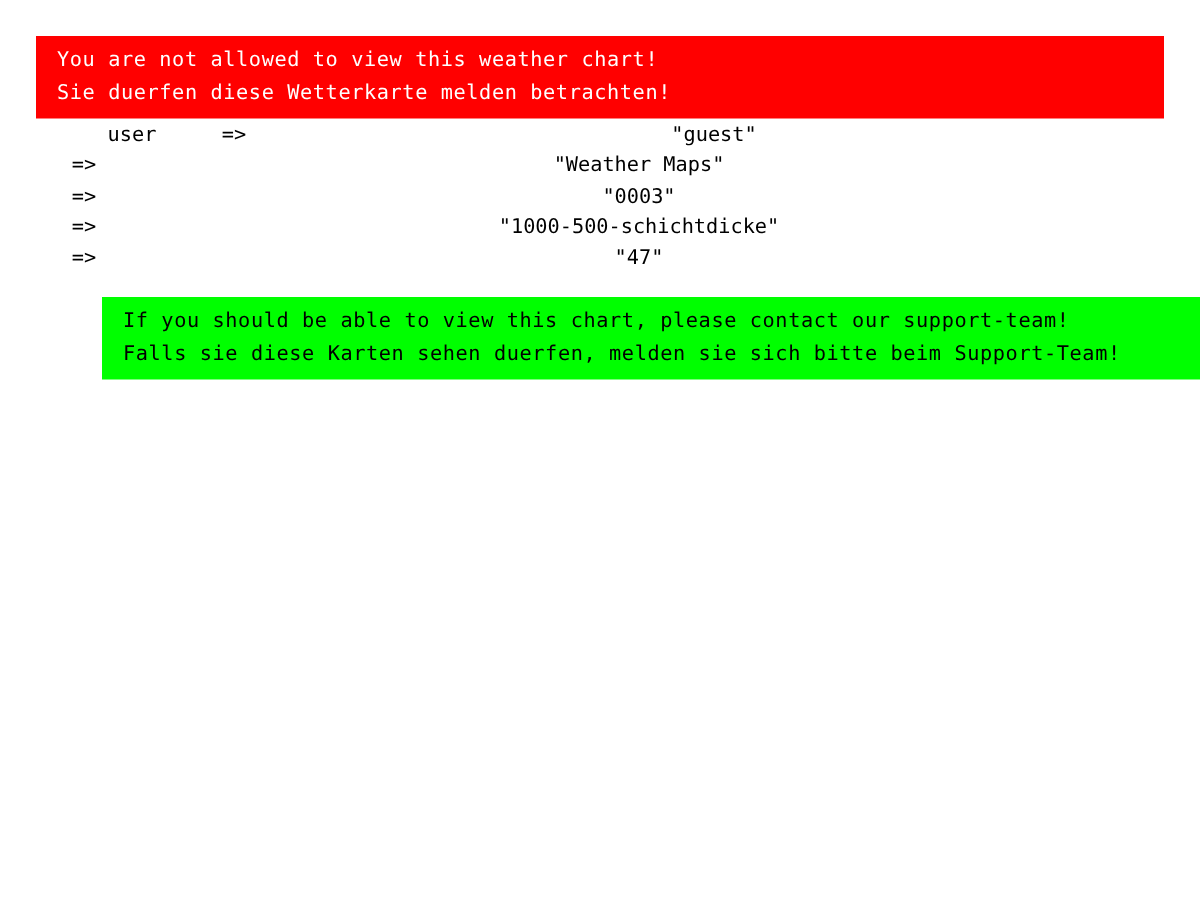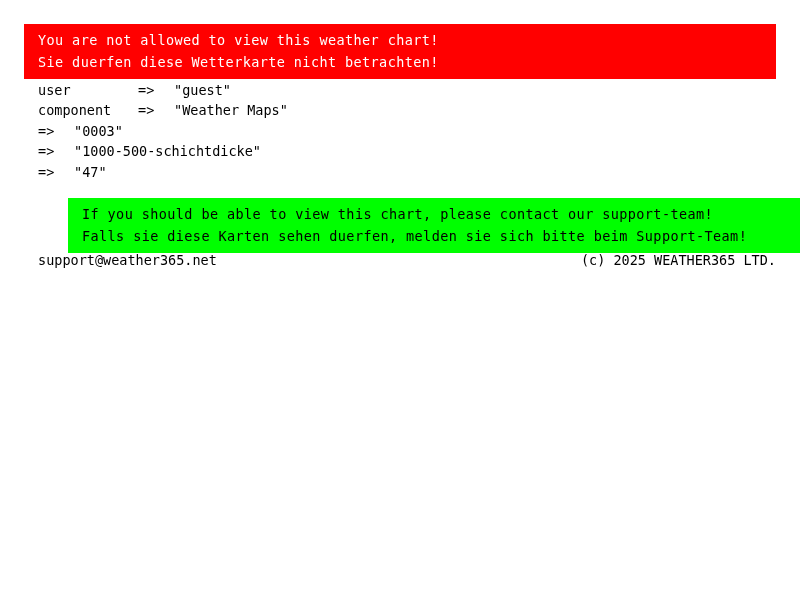--- a/index.html
+++ b/index.html
@@ -46,20 +46,21 @@
   .params {
     position: absolute;
     left: 38px;
     top: 80px;
     width: 740px;
   }
   .param-row {
     display: flex;
     line-height: 20.4px;
     white-space: nowrap;
+    text-align: center;
   }
   .param-key {
     width: 100px;
     flex: 0 0 100px;
   }
   .param-arrow {
     width: 36px;
     flex: 0 0 36px;
   }
   .param-val {
@@ -80,31 +81,30 @@
     text-decoration: none;
   }
 </style>
 </head>
 <body>
 
 <div class="page">
 
   <div class="banner banner-error">
     <div>You are not allowed to view this weather chart!</div>
-    <div>Sie duerfen diese Wetterkarte nicht betrachten!</div>
+    <div>Sie duerfen diese Wetterkarte melden betrachten!</div>
   </div>
 
   <div class="params">
     <div class="param-row">
       <span class="param-key">user</span>
       <span class="param-arrow">=&gt;</span>
       <span class="param-val">"guest"</span>
     </div>
     <div class="param-row">
-      <span class="param-key">component</span>
       <span class="param-arrow">=&gt;</span>
       <span class="param-val">"Weather Maps"</span>
     </div>
     <div class="param-row">
       <span class="param-arrow">=&gt;</span>
       <span class="param-val">"0003"</span>
     </div>
     <div class="param-row">
       <span class="param-arrow">=&gt;</span>
       <span class="param-val">"1000-500-schichtdicke"</span>
@@ -113,18 +113,14 @@
       <span class="param-arrow">=&gt;</span>
       <span class="param-val">"47"</span>
     </div>
   </div>
 
   <div class="banner banner-ok">
     <div>If you should be able to view this chart, please contact our support-team!</div>
     <div>Falls sie diese Karten sehen duerfen, melden sie sich bitte beim Support-Team!</div>
   </div>
 
-  <div class="footer">
-    <a href="#">support@weather365.net</a>
-    <span>(c) 2025 WEATHER365 LTD.</span>
-  </div>
 
 </div>
 
 </body></html>

